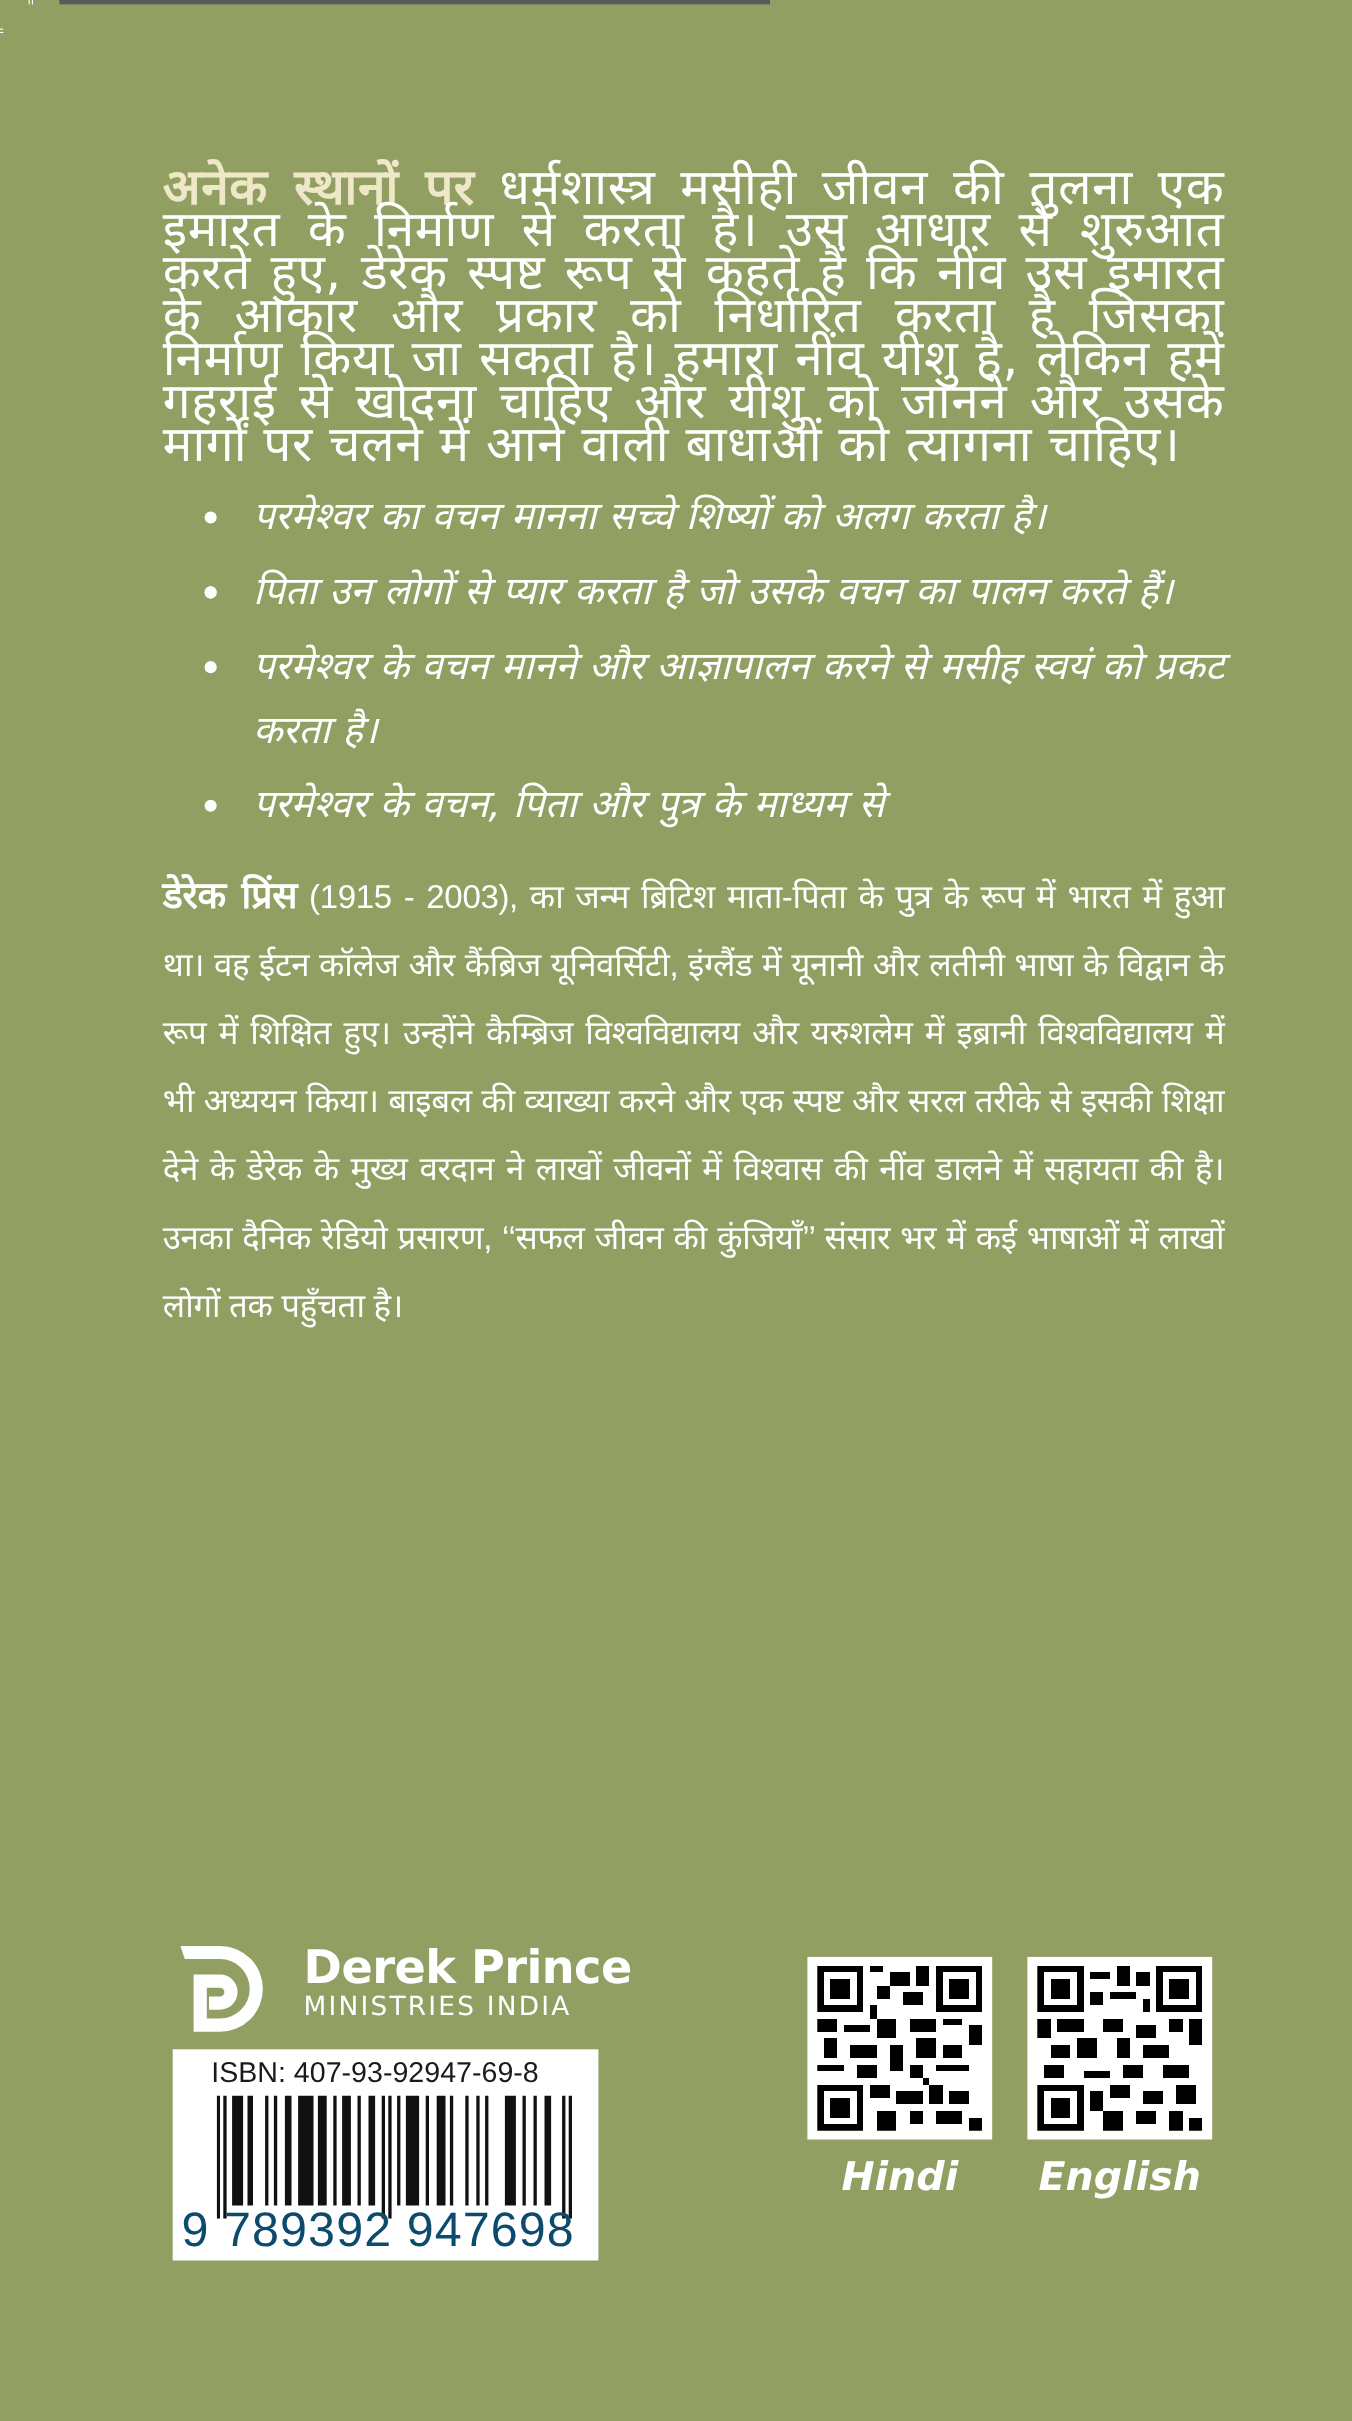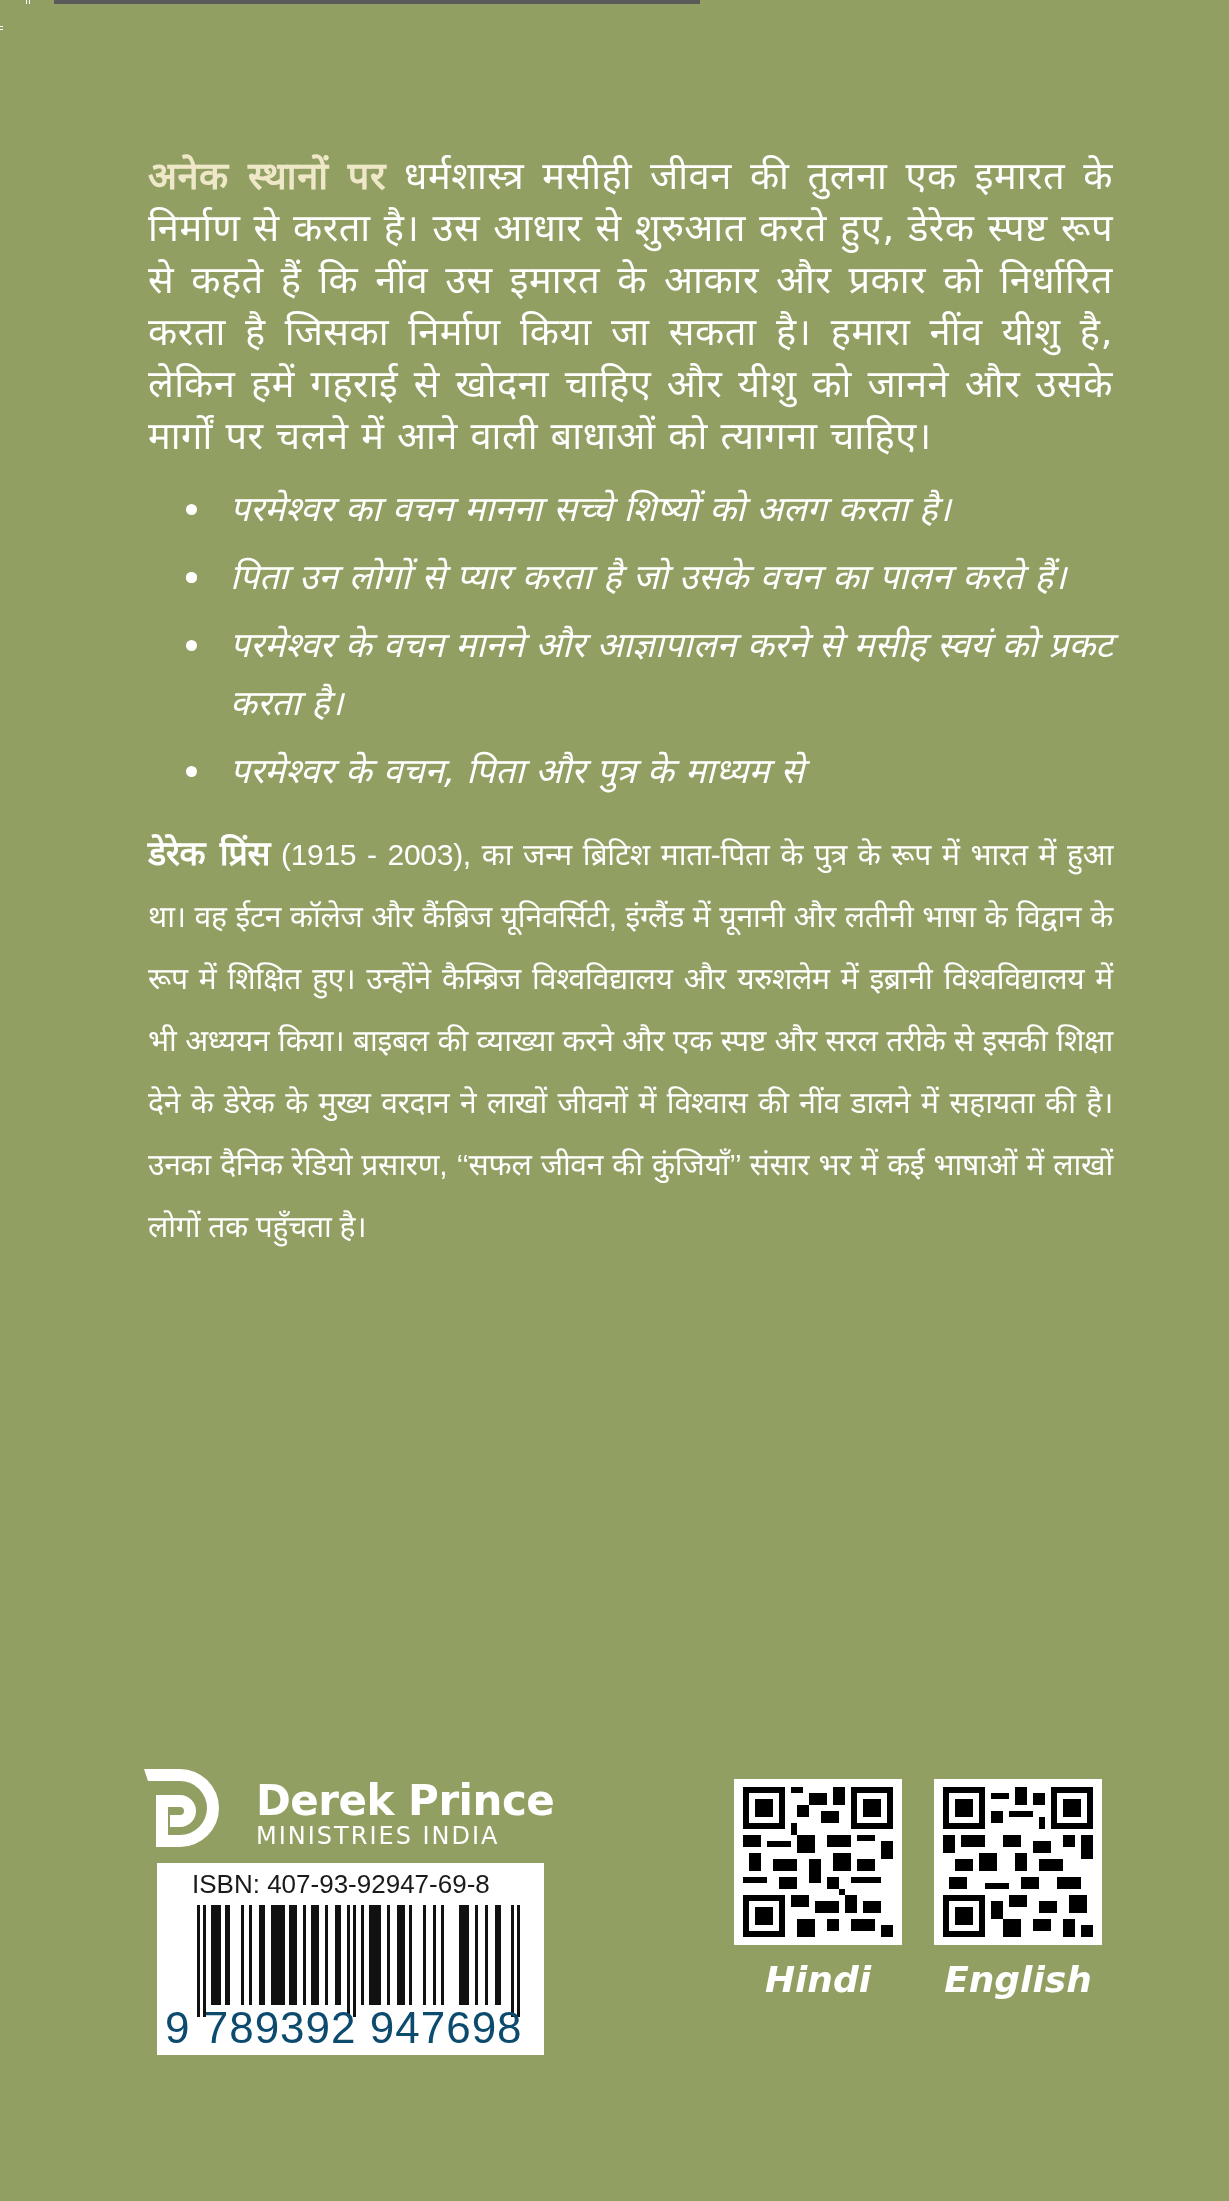--- a/index.html
+++ b/index.html
@@ -16,21 +16,21 @@
   }
   .crop-mark-a { position: absolute; left: 26px; top: 0; width: 4px; height: 4px;
     border-left: 1px solid #fff; border-right: 1px solid #fff; box-sizing: border-box; }
   .crop-mark-b { position: absolute; left: 0; top: 26px; width: 3px; height: 4px;
     border-top: 1px solid #fff; border-bottom: 1px solid #fff; box-sizing: border-box; }
 
   .content {
     position: absolute; left: 148px; top: 150px; width: 965px;
   }
   .para {
-    font-size: 38px; line-height: 52px; text-align: justify; margin: 0 0 18px 0;
+    font-size: 45px; line-height: 39px; text-align: justify; margin: 0 0 18px 0;
     letter-spacing: 0.5px;
   }
   .lead {
     color: #efe8c8; font-weight: bold; font-family: "DejaVu Serif", serif;
   }
   ul.facts {
     list-style: none; margin: 0; padding: 0 0 0 0;
   }
   ul.facts li {
     position: relative; padding-left: 82px;
@@ -40,21 +40,21 @@
     position: absolute; left: 38px; top: 24px; width: 11px; height: 11px;
     border-radius: 50%; background: #fff;
   }
   .bio {
     font-size: 30px; line-height: 62px; text-align: justify; margin-top: 22px;
     font-family: "Liberation Sans", sans-serif; letter-spacing: -0.3px;
   }
   .bio .author { font-weight: bold; font-size: 34px; font-family: "DejaVu Serif", serif; }
 
   .logo {
-    position: absolute; left: 142px; top: 1767px; display: flex; align-items: flex-end;
+    position: absolute; left: 162px; top: 1767px; display: flex; align-items: flex-start;
   }
   .logo svg { width: 80px; height: 82px; }
   .logo-text { margin-left: 34px; }
   .logo-name { font-family: "DejaVu Sans", sans-serif; font-weight: bold; font-size: 42px; line-height: 44px; letter-spacing: -0.5px; }
   .logo-sub { font-family: "DejaVu Sans", sans-serif; font-weight: normal; font-size: 24px; letter-spacing: 2px; line-height: 26px; }
 
   .barcode-box {
     position: absolute; left: 157px; top: 1863px; width: 387px; height: 192px;
     background: #ffffff; color: #111;
   }

